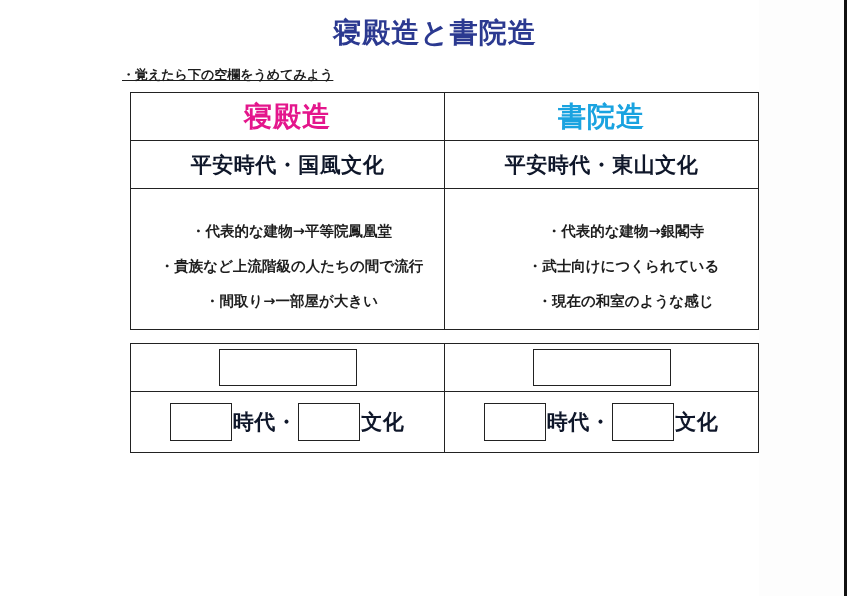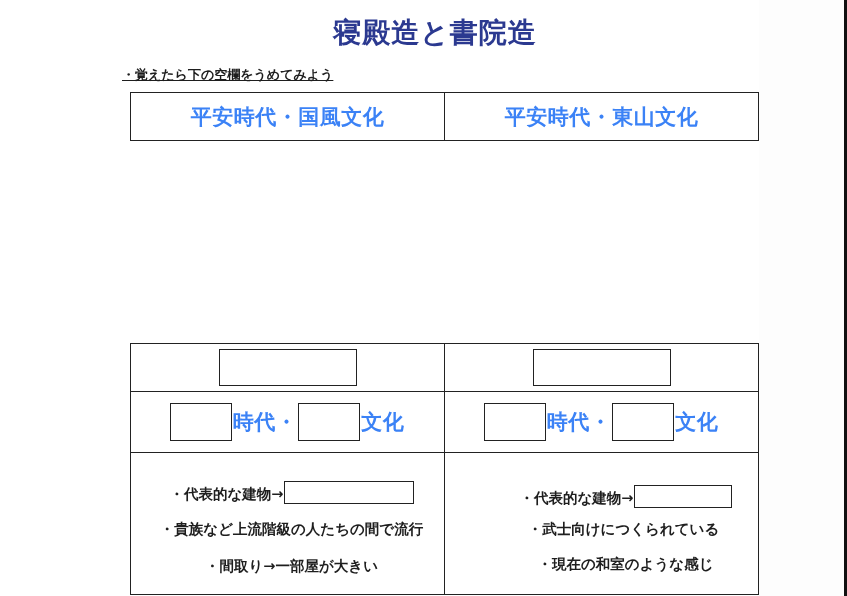--- a/index.html
+++ b/index.html
@@ -32,21 +32,21 @@
   table.cmp td {
     border: 1.5px solid #222; padding: 0; text-align: center; vertical-align: middle;
   }
   #table-1 { top: 92px; }
   #table-2 { top: 343px; }
   .name-row td { height: 47px; }
   .era-row td { height: 47px; }
   .detail-row td { height: 140px; text-align: left; vertical-align: top; }
   #table-2 .detail-row td { height: 139px; }
   .style-name { font-size: 28px; font-weight: bold; letter-spacing: 1px; }
-  .era { font-size: 21px; font-weight: bold; color: #3b82f6; letter-spacing: 0.5px; }
+  .era { font-size: 21px; font-weight: bold; color: #0f172a; letter-spacing: 0.5px; }
   .bullets { list-style: none; margin: 0; padding: 0; }
   .bullets li {
     font-size: 14.5px; font-weight: bold; color: #1e1e1e; white-space: nowrap;
     height: 18px; line-height: 18px;
   }
   .left-bullets { padding-top: 30px; padding-left: 8px; }
   .left-bullets li { margin-bottom: 17px; }
   .right-bullets { padding-top: 30px; padding-left: 48px; }
   .right-bullets li { margin-bottom: 17px; }
   .right-bullets li:nth-child(2) { margin-left: -4px; }
@@ -71,26 +71,50 @@
 <body>
 
 <div class="right-gutter"></div>
 <div class="page-edge"></div>
 
 <div class="title">寝殿造と書院造</div>
 <div class="instruction">・覚えたら下の空欄をうめてみよう</div>
 
 <table class="cmp" id="table-1">
   <tbody>
+      <tr class="name-row">
+    <td>
+      <span class="style-name" style="color:#e4168c">寝殿造</span>
+    </td>
+    <td>
+      <span class="style-name" style="color:#1aa3e0">書院造</span>
+    </td>
+  </tr>
   <tr class="era-row">
     <td>
       <span class="era">平安時代・国風文化</span>
     </td>
     <td>
       <span class="era">平安時代・東山文化</span>
+    </td>
+  </tr>
+  <tr class="detail-row">
+    <td>
+      <ul class="bullets left-bullets">
+        <li>・代表的な建物→平等院鳳凰堂</li>
+        <li>・貴族など上流階級の人たちの間で流行</li>
+        <li>・間取り→一部屋が大きい</li>
+      </ul>
+    </td>
+    <td>
+      <ul class="bullets right-bullets">
+        <li>・代表的な建物→銀閣寺</li>
+        <li>・武士向けにつくられている</li>
+        <li>・現在の和室のような感じ</li>
+      </ul>
     </td>
   </tr>
 </tbody>
   </table>
 
 <table class="cmp" id="table-2">
   <tbody>
       <tr class="name-row">
     <td>
       <span class="blank blank-name"></span>
@@ -110,34 +134,14 @@
     </td>
     <td>
       <span class="era-fill">
         <span class="blank blank-era"></span>
         <span class="era">時代・</span>
         <span class="blank blank-era"></span>
         <span class="era">文化</span>
       </span>
     </td>
   </tr>
-  <tr class="detail-row">
-    <td>
-      <ul class="bullets b2-left">
-        <li>
-          <span>・代表的な建物→</span><span class="blank blank-building"></span>
-        </li>
-        <li>・貴族など上流階級の人たちの間で流行</li>
-        <li>・間取り→一部屋が大きい</li>
-      </ul>
-    </td>
-    <td>
-      <ul class="bullets b2-right">
-        <li>
-          <span>・代表的な建物→</span><span class="blank blank-building-r"></span>
-        </li>
-        <li>・武士向けにつくられている</li>
-        <li>・現在の和室のような感じ</li>
-      </ul>
-    </td>
-  </tr>
 </tbody>
   </table>
 
 </body></html>

